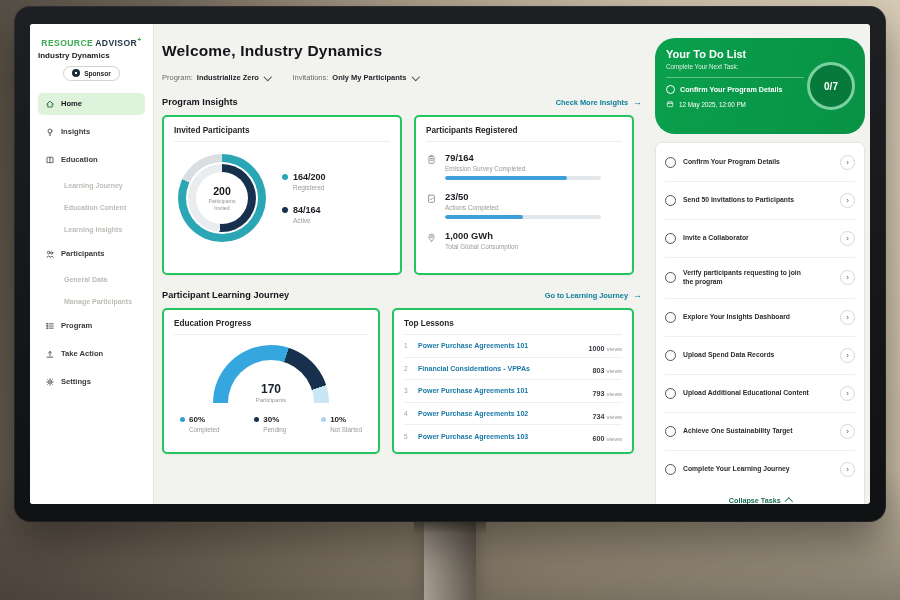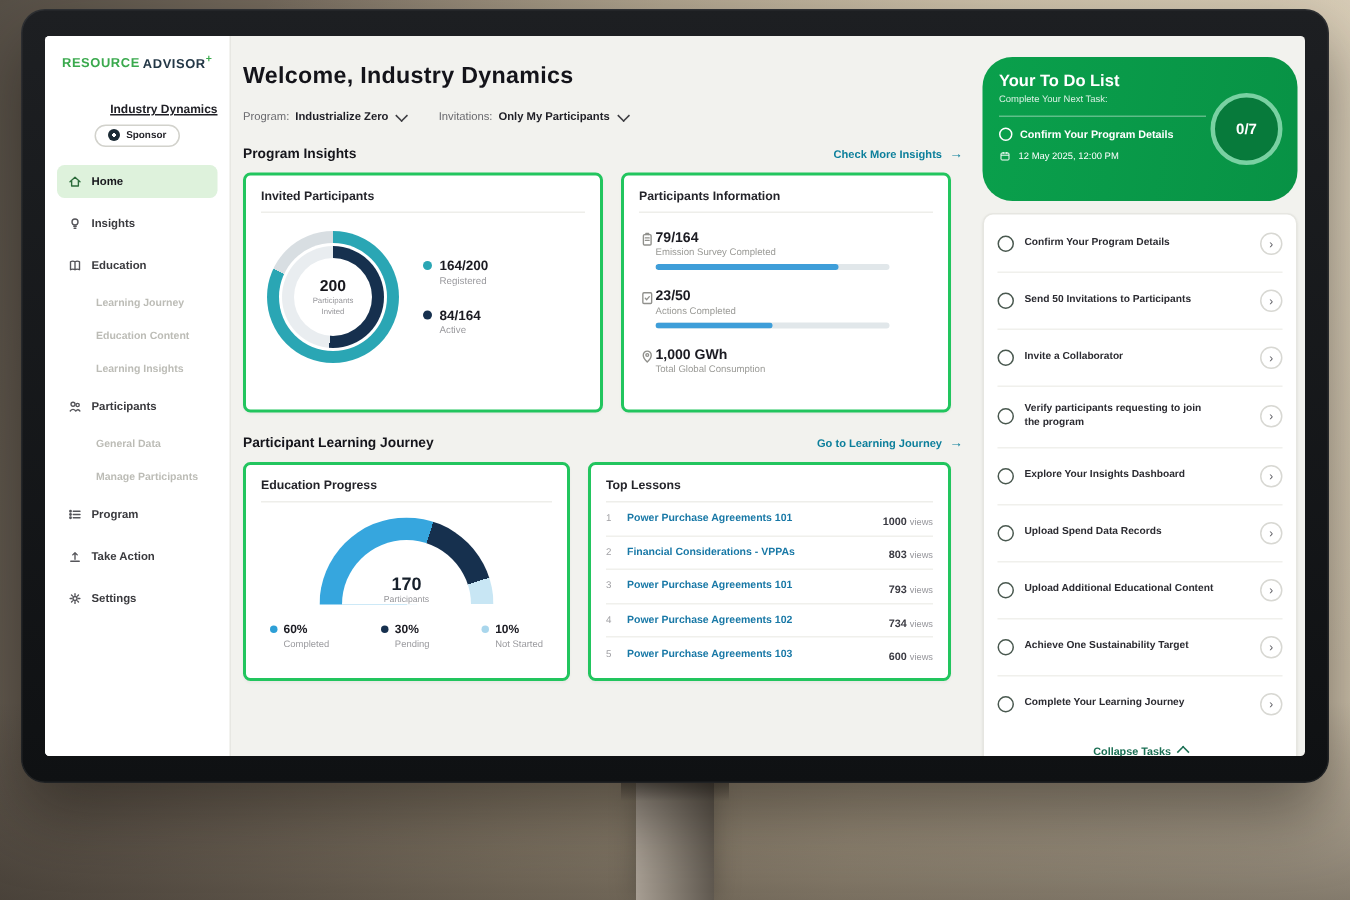--- a/index.html
+++ b/index.html
@@ -20,21 +20,21 @@
   .screen{position:absolute;left:16px;top:18px;width:840px;height:480px;background:#f2f2ee;
     border-radius:3px;overflow:hidden;}
 
   
   .sidebar{position:absolute;left:0;top:0;width:124px;height:480px;background:#fff;
     border-right:1px solid #e7e7e2;box-sizing:border-box;padding:10px 8px 0;}
   .logo{text-align:center;font-size:8.6px;font-weight:bold;letter-spacing:.4px;line-height:12px;}
   .logo-res{color:#3aa94d;}
   .logo-adv{color:#233746;margin-left:2px;}
   .logo-plus{color:#3aa94d;font-size:7px;}
-  .org{margin-top:20px;text-align:right;font-size:8px;font-weight:bold;color:#202026;text-decoration:underline;}
+  .org{margin-top:2px;text-align:left;font-size:8px;font-weight:bold;color:#202026;}
   .badge{margin:6px auto 0;width:max-content;display:flex;align-items:center;gap:4px;
     border:1px solid #d2d2cc;border-radius:10px;padding:2.5px 8px;font-size:6.6px;font-weight:bold;color:#24242a;}
   .badge-ic{width:8px;height:8px;border-radius:50%;
     background:radial-gradient(circle at 50% 50%, #fff 0 1.1px, #1c2b35 1.3px);}
   .nav{margin-top:12px;}
   .nav-item{display:flex;align-items:center;gap:6px;height:22px;margin-bottom:6px;padding:0 7px;
     border-radius:5px;font-size:7.6px;font-weight:bold;color:#3a3a3e;cursor:pointer;}
   .nav-item .ic{width:10px;height:10px;fill:none;stroke:currentColor;stroke-width:1.1;
     stroke-linecap:round;stroke-linejoin:round;flex:none;color:#55555a;}
   .nav-item.active{background:#def2dc;color:#17171c;}
@@ -79,21 +79,21 @@
   .legend{display:flex;flex-direction:column;gap:14px;margin-left:16px;}
   .legend-item{position:relative;padding-left:11px;}
   .dot{position:absolute;left:0;top:2px;width:6px;height:6px;border-radius:50%;}
   .dot-teal{background:#2aa6b4;}
   .dot-navy{background:#16304e;}
   .lv{font-size:9px;font-weight:bold;color:#1b1b22;}
   .ll{font-size:6.5px;color:#9a9a9e;margin-top:2px;}
 
   
   .info-rows{margin-top:10px;}
-  .info-row{display:flex;margin-bottom:11px;}
+  .info-row{display:flex;gap:8px;margin-bottom:11px;}
   .info-ic{width:11px;height:11px;fill:none;stroke:#90908c;stroke-width:1;
     stroke-linecap:round;stroke-linejoin:round;flex:none;margin-top:2px;}
   .info-body{flex:1;}
   .info-value{font-size:9.4px;font-weight:bold;color:#1b1b22;}
   .info-label{font-size:6.4px;color:#9a9a96;margin:2px 0 4px;}
   .bar{width:156px;height:4px;border-radius:2px;background:#e1e7ea;overflow:hidden;}
   .bar-fill{height:100%;border-radius:2px;background:#3e9ed9;width:50%;}
 
   
   .gauge-wrap{position:relative;width:116px;height:58px;margin:10px auto 0;}
@@ -278,21 +278,21 @@
                 <div class="legend-item">
                   <span class="dot dot-navy"></span>
                   <div class="lv">84/164</div>
                   <div class="ll">Active</div>
                 </div>
               </div>
             </div>
           </div>
 
           <div class="card card-info">
-            <div class="card-title">Participants Information</div>
+            <div class="card-title">Participants Registered</div>
             <div class="info-rows">
               <div class="info-row">
                 <svg class="info-ic" viewBox="0 0 12 12">
                     <rect x="3.2" y="2.6" width="5.6" height="7.6" rx=".8"></rect>
                     <path d="M5 2.6 V1.8 H7 V2.6 M4.6 5 H7.4 M4.6 6.8 H7.4"></path>
                   </svg>
                 <div class="info-body">
                   <div class="info-value">79/164</div>
                   <div class="info-label">Emission Survey Completed</div>
                   <div class="bar">

